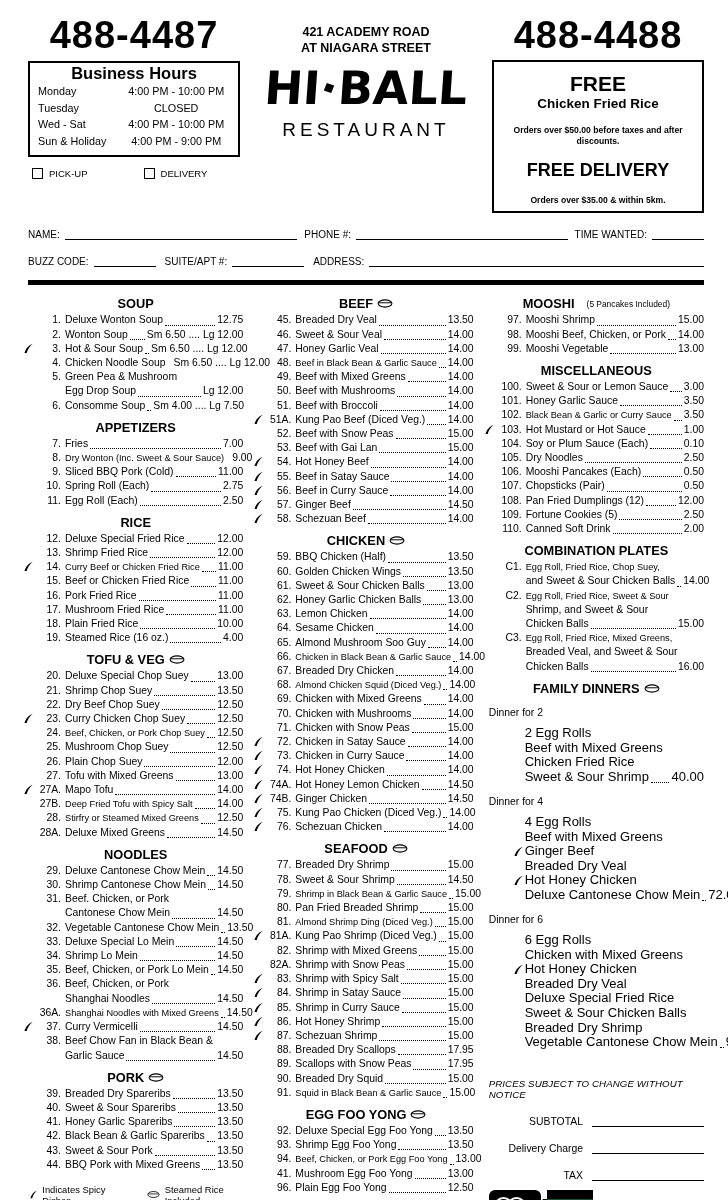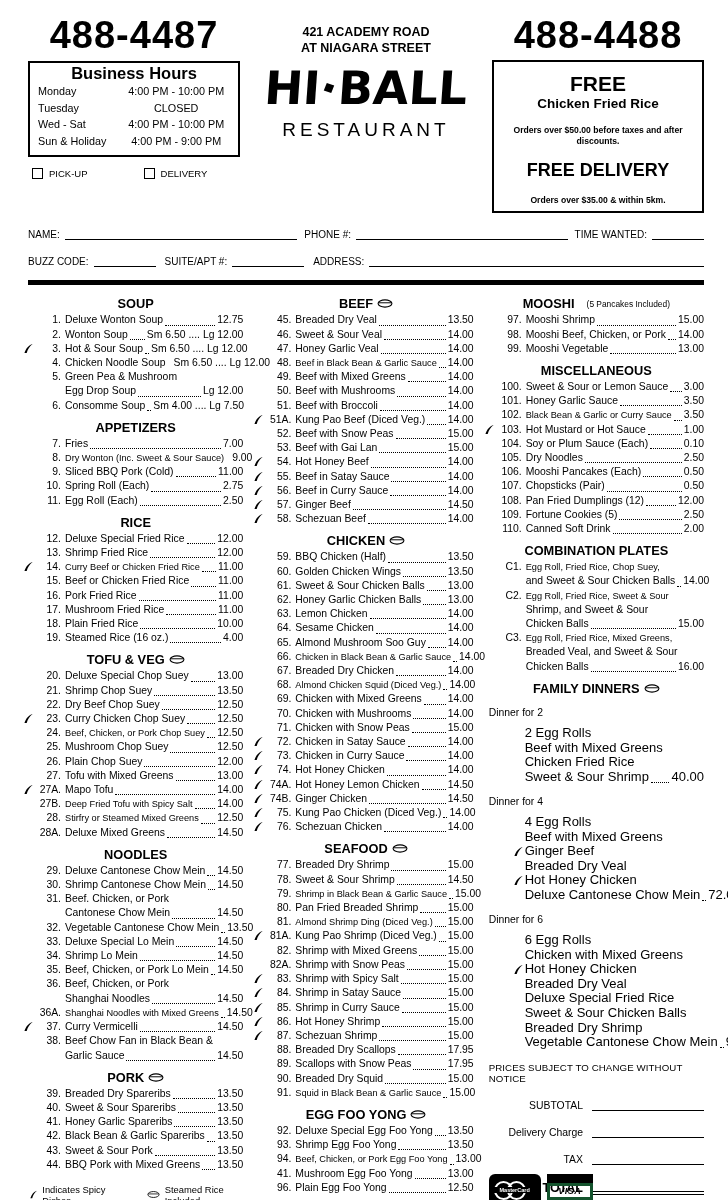--- a/index.html
+++ b/index.html
@@ -49,21 +49,21 @@
   .spicy svg,.ricei svg{display:block;width:100%;height:100%;}
   .ricei{width:16px;height:9px;display:inline-block;}
   .legend{display:flex;align-items:center;font-size:9.4px;margin-top:12px;padding-left:2px;}
   .legend .spicy-l{position:static;width:9px;height:11px;margin-right:5px;}
   .legend .ricei{margin:0 5px 0 28px;}
   
   .fam-title{font-size:10.4px;margin:12px 0 8px;line-height:1;}
   .fam-item{position:relative;display:flex;align-items:baseline;line-height:14.6px;font-size:13px;padding-left:36px;}
   .fam-item .spicy{left:25px;top:2px;}
   
-  .notice{font-size:9.7px;margin-top:12px;letter-spacing:0.1px;}
+  .notice{font-size:9.7px;margin-top:28px;letter-spacing:0.1px;font-style:italic;}
   .totals{position:relative;margin-top:16px;height:150px;}
   .tot-row{display:flex;justify-content:flex-end;align-items:flex-end;margin-bottom:16px;font-size:10.4px;}
   .tot-label{padding-right:9px;}
   .tot-row.total .tot-label{font-weight:bold;font-size:12.5px;}
   .tot-line{width:112px;border-bottom:1.5px solid #000;height:9px;flex:none;}
   .tot-line.double{border-bottom:4px double #000;}
   .payments{position:absolute;left:0;bottom:0;display:grid;grid-template-columns:52px 46px;gap:6px;}
   .pay{height:35px;box-sizing:border-box;}
   .pay-mc{background:#000;border-radius:6px;position:relative;overflow:hidden;}
   .mc-c{position:absolute;top:7px;width:19px;height:19px;border:2px solid #fff;border-radius:50%;box-sizing:border-box;}

